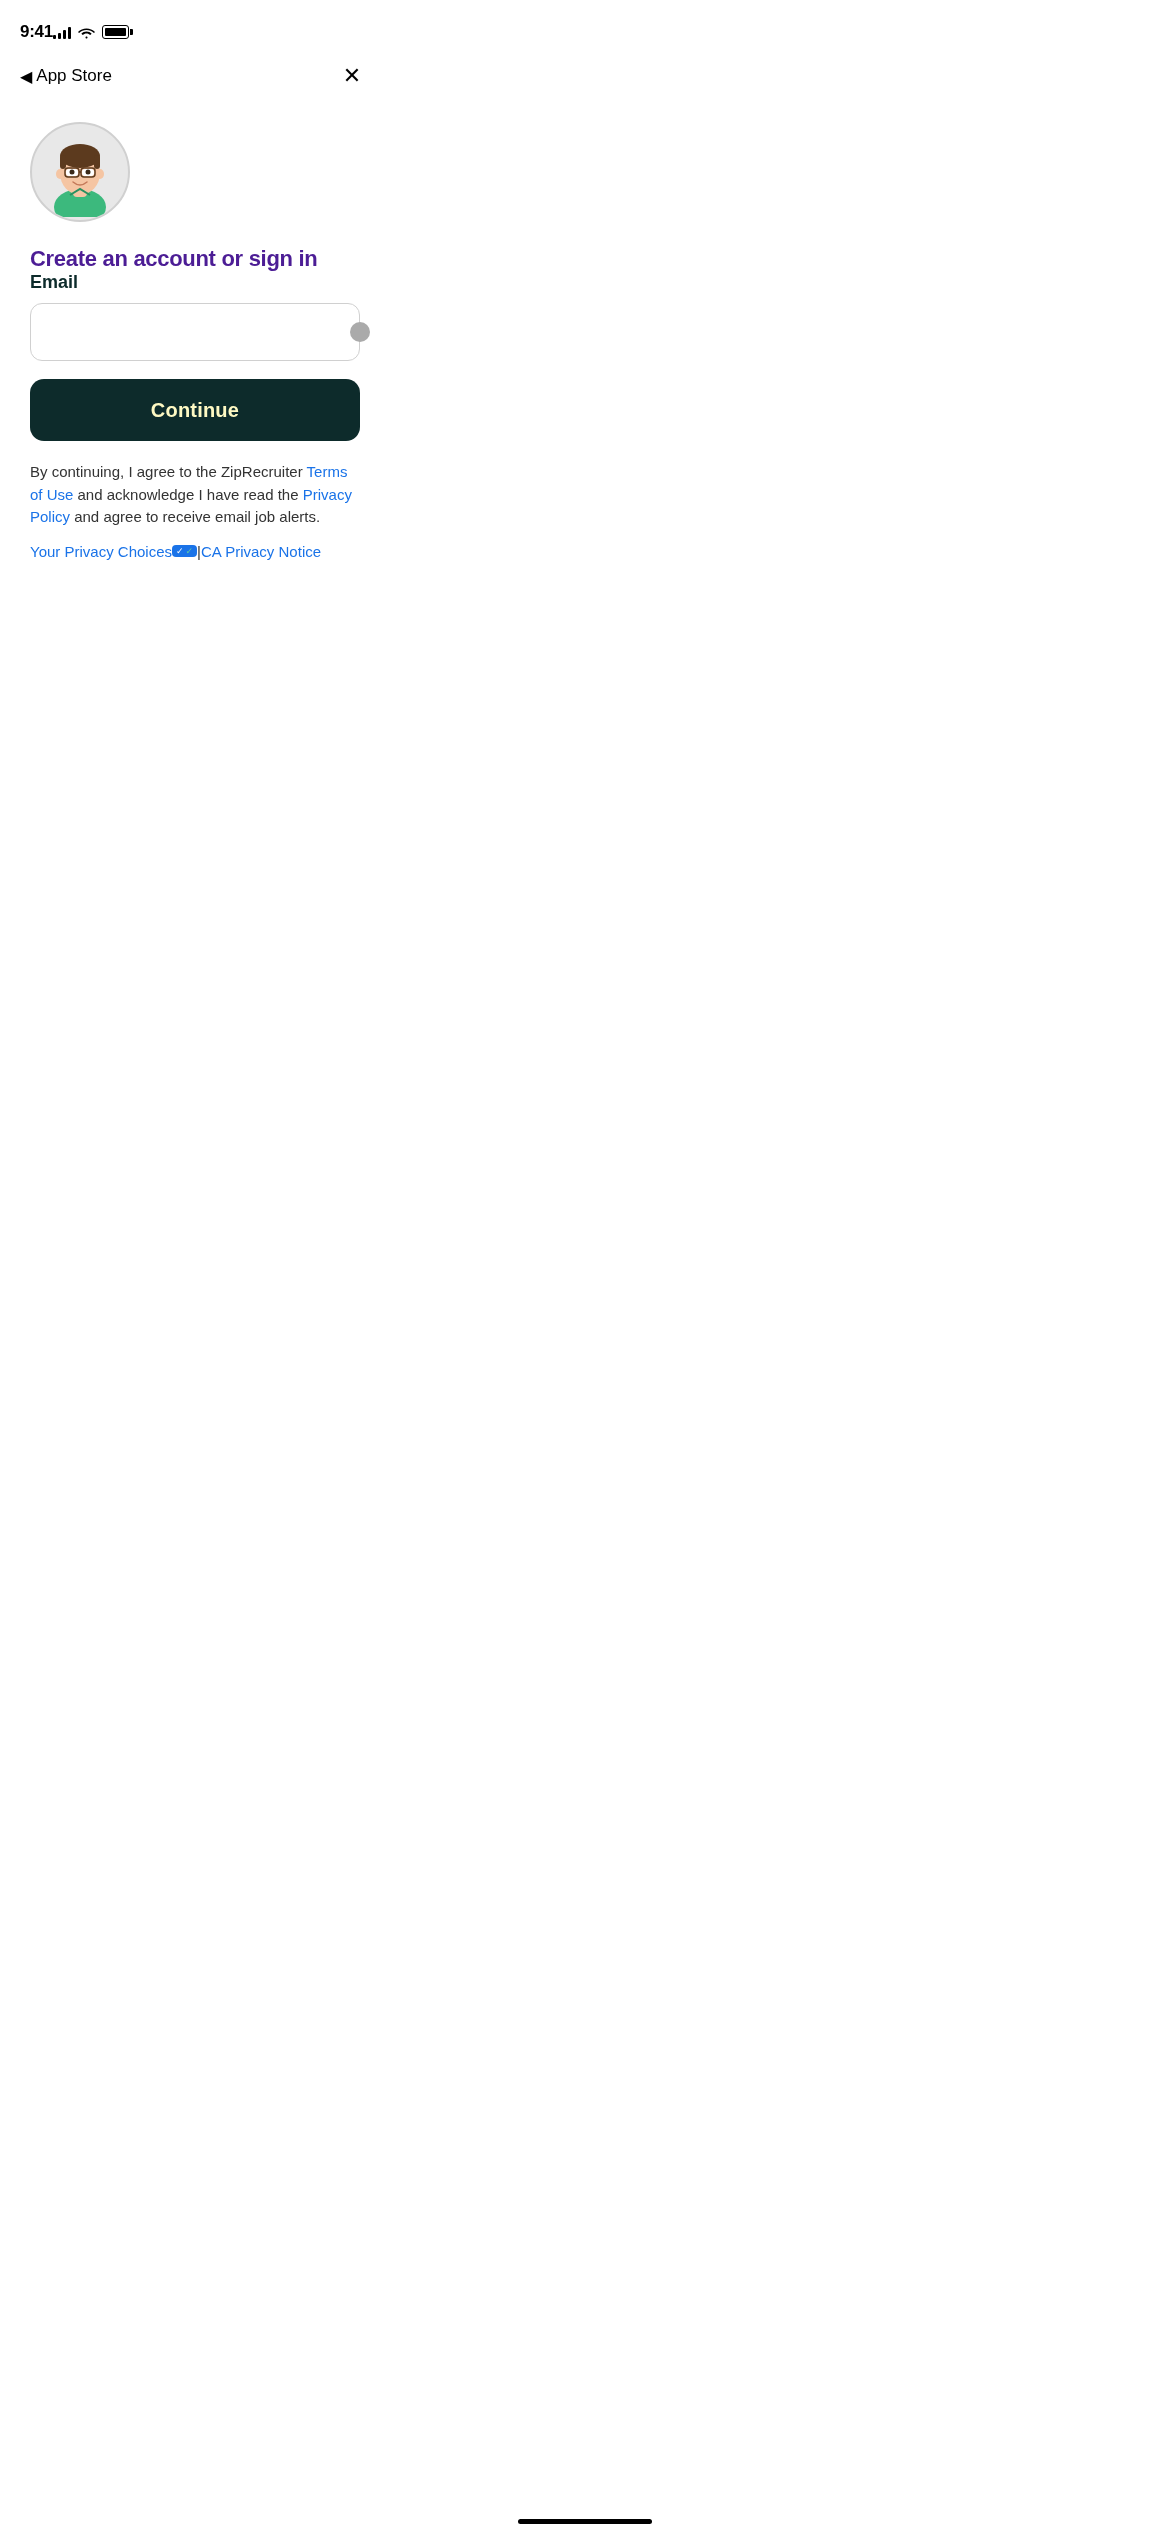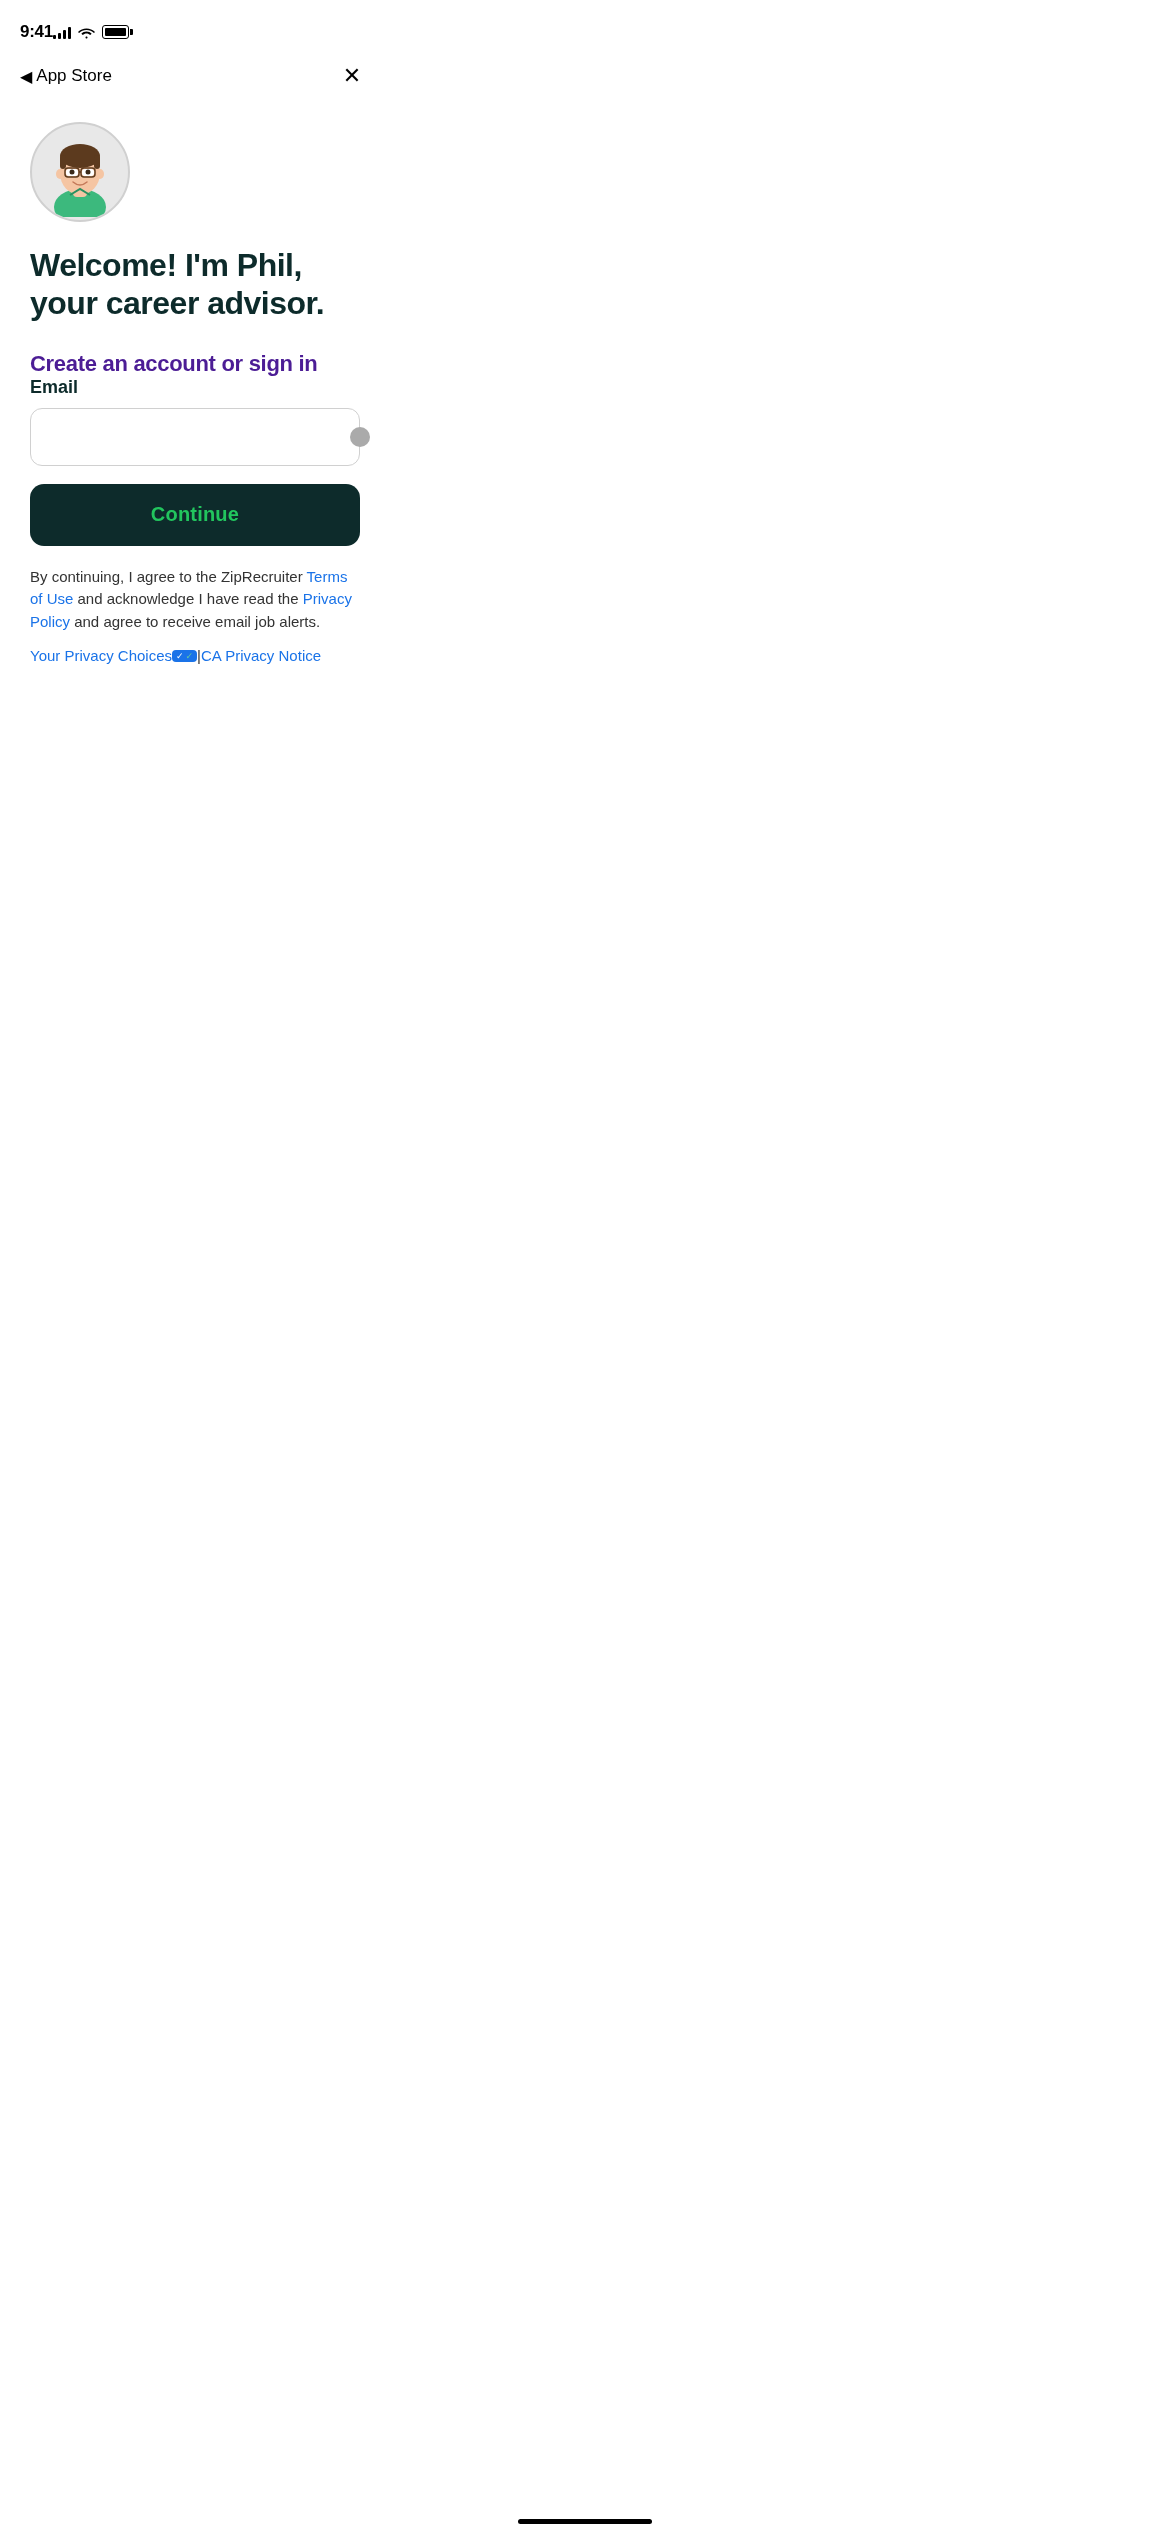--- a/index.html
+++ b/index.html
@@ -214,21 +214,21 @@
       border-radius: 50%;
     }
 
     
     .continue-button {
       width: 100%;
       height: 62px;
       background: #0d2b2b;
       border: none;
       border-radius: 14px;
-      color: #22c55e;
+      color: #fef9c3;
       font-size: 20px;
       font-weight: 700;
       cursor: pointer;
       margin-bottom: 20px;
       letter-spacing: 0.2px;
     }
 
     
     .legal-text {
       font-size: 15px;
@@ -359,21 +359,20 @@
       <circle cx="37" cy="45" r="2.5" fill="#3a2a1a"></circle>
       <circle cx="53" cy="45" r="2.5" fill="#3a2a1a"></circle>
 
       <path d="M38 55 Q45 61 52 55" fill="none" stroke="#c47a5a" stroke-width="1.5" stroke-linecap="round"></path>
 
       <path d="M35 68 L45 62 L55 68" fill="none" stroke="#2a9060" stroke-width="2"></path>
     </svg>
   </div>
 
   
-  <h1 class="welcome-heading">Welcome! I'm Phil, your career advisor.</h1>
 
   
   <h2 class="sub-heading">Create an account or sign in</h2>
 
   
   <label class="email-label" for="email-input">Email</label>
 
   
   <div class="email-input-wrapper">
     <input id="email-input" class="email-input" type="email" placeholder="" style="">

